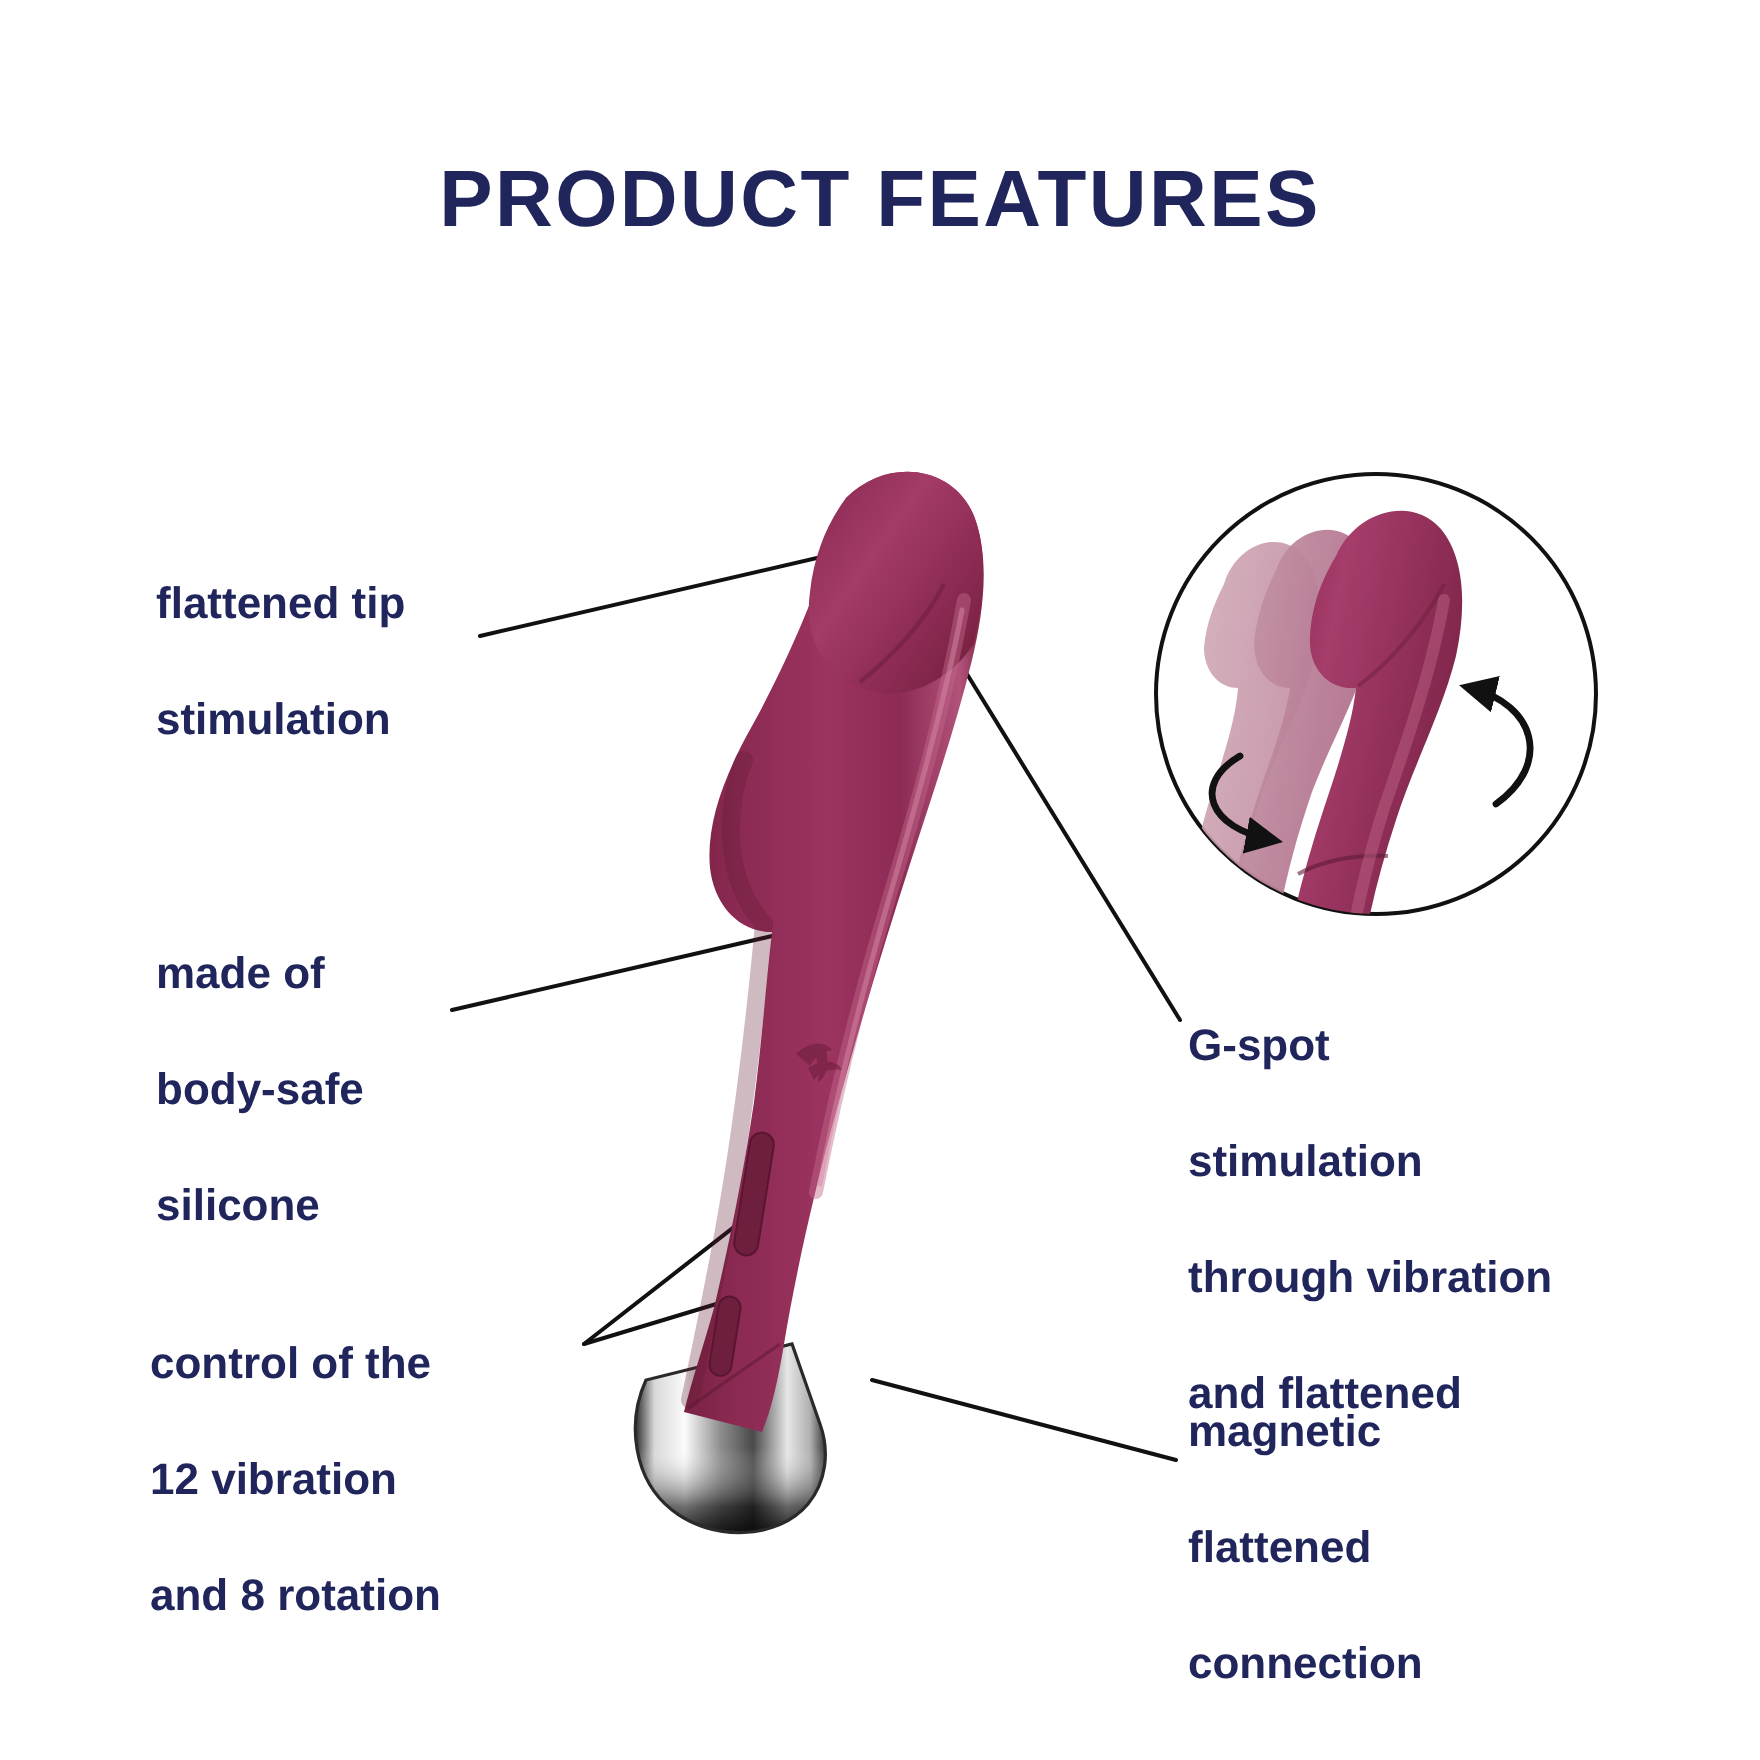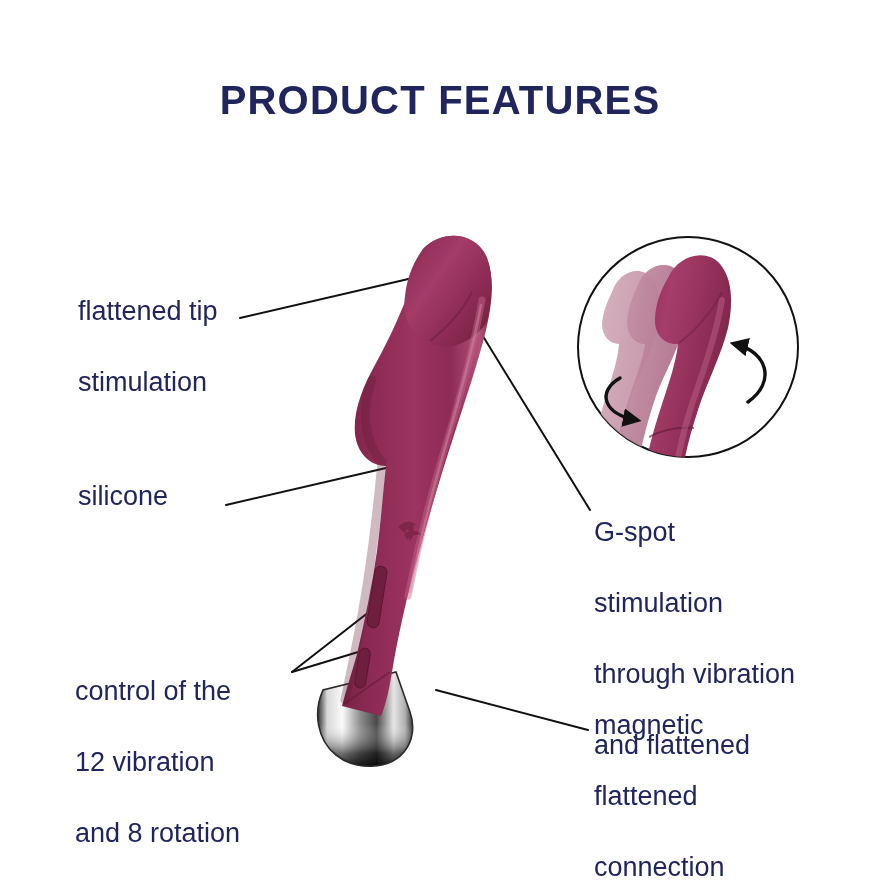--- a/index.html
+++ b/index.html
@@ -33,25 +33,25 @@
     font-size: 40px;
     font-weight: bold;
     letter-spacing: 1.2px;
     color: #20265c;
     font-family: "Liberation Sans", sans-serif;
   }
 
   
   .callout {
     position: absolute;
-    font-size: 27px;
+    font-size: 22px;
     line-height: 1.32;
     color: #20265c;
     font-family: "Liberation Sans", sans-serif;
-    font-weight: 400;
+    font-weight: 700;
     white-space: pre-line;
   }
   .callout .ln { display: block; }
 
   #callout-flattened-tip { left: 78px;  top: 258px; }
   #callout-body-safe     { left: 78px;  top: 443px; }
   #callout-controls      { left: 75px;  top: 638px; }
   #callout-gspot         { left: 594px; top: 479px; }
   #callout-magnetic      { left: 594px; top: 672px; }
 
@@ -275,20 +275,22 @@
       <path d="M 620 378 C 596 392, 604 414, 636 420" fill="none" stroke="#111111" stroke-width="3.4" stroke-linecap="round" marker-end="url(#arrowHead)"></path>
     </g>
   </svg>
 
   <div class="callout" id="callout-flattened-tip">
     <span class="ln">flattened tip</span>
     <span class="ln">stimulation</span>
   </div>
 
   <div class="callout" id="callout-body-safe">
+    <span class="ln">made of</span>
+    <span class="ln">body-safe</span>
     <span class="ln">silicone</span>
   </div>
 
   <div class="callout" id="callout-controls">
     <span class="ln">control of the</span>
     <span class="ln">12 vibration</span>
     <span class="ln">and 8 rotation</span>
     
   </div>
 

